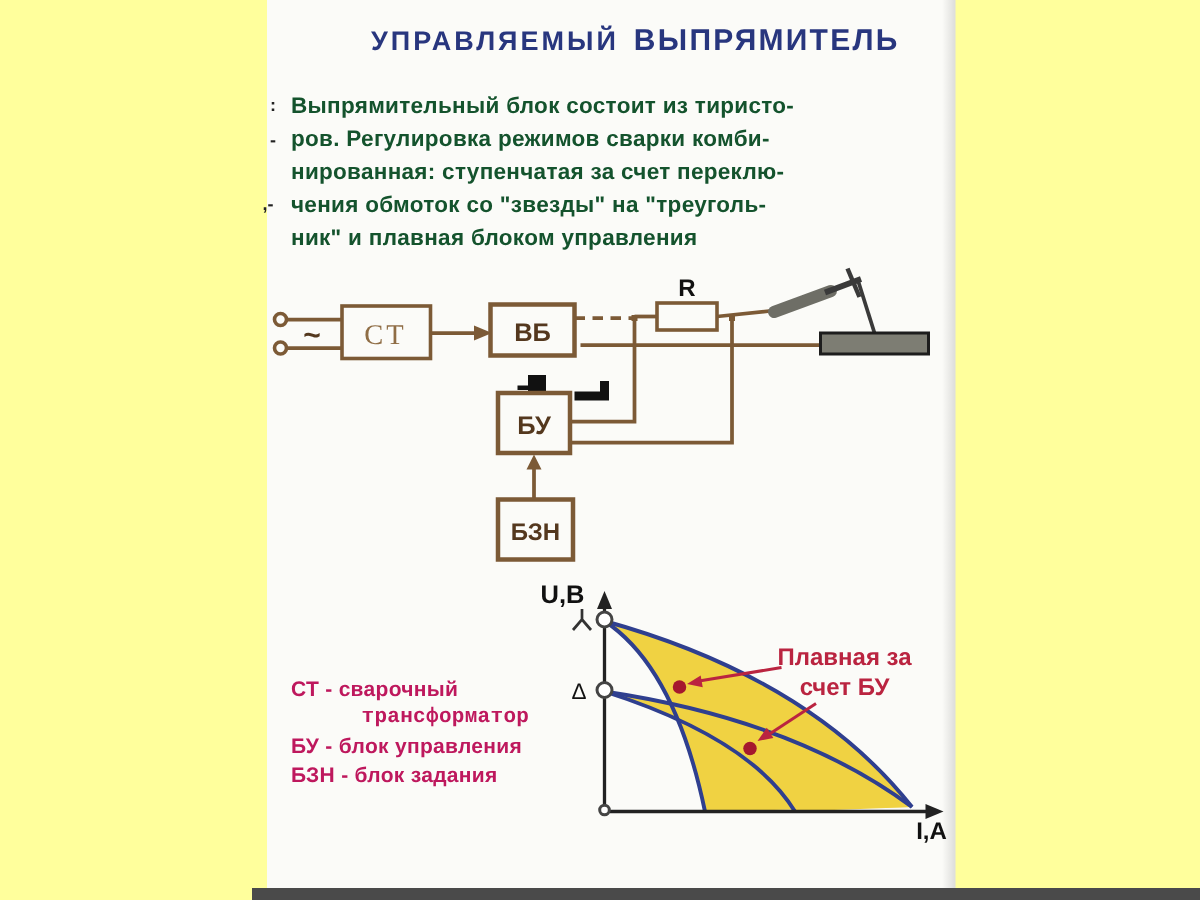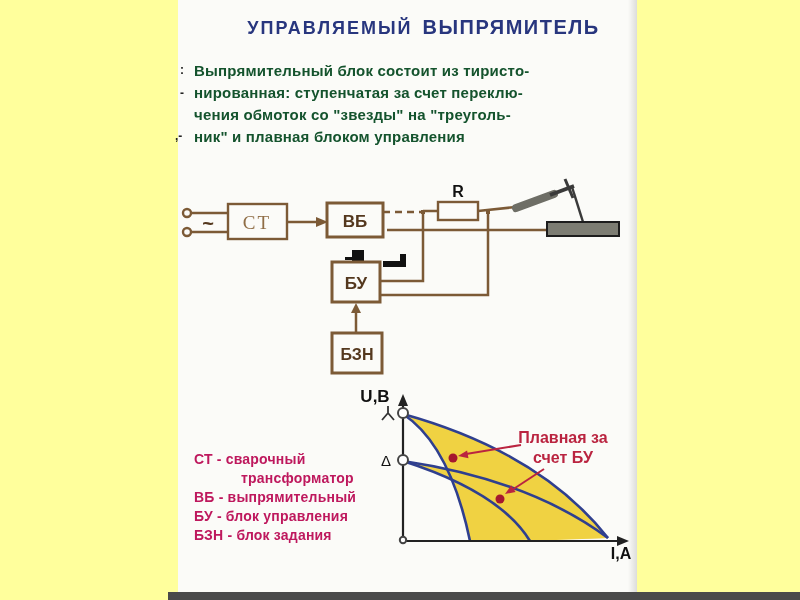--- a/index.html
+++ b/index.html
@@ -31,21 +31,21 @@
   .paragraph{
     position:absolute;left:16px;top:60px;width:438px;
     font-size:15px;font-weight:bold;color:#14532d;
     line-height:22px;letter-spacing:0.2px;white-space:nowrap;
   }
   .legend{
     position:absolute;left:16px;top:450px;
     font-size:14px;font-weight:bold;color:#be185d;
     line-height:19px;letter-spacing:0.2px;
   }
-  .legend .indent{padding-left:47px;}
+  .legend .indent{padding-left:47px;font-family:Liberation Mono, monospace;}
   .legend .indent2{padding-left:56px;}
   svg.overlay{position:absolute;left:0;top:0;}
   .bottom-bar{position:absolute;left:168px;top:592px;width:632px;height:8px;background:#4A4A4A;}
 
   
   .w{stroke:#7C5A36;stroke-width:2.5;fill:none;}
   .wd{stroke:#7C5A36;stroke-width:2.5;fill:none;stroke-dasharray:7 5;}
   .box{stroke:#7C5A36;stroke-width:3;fill:none;}
   .box-thin{stroke:#7C5A36;stroke-width:2.4;fill:none;}
   .jn{fill:#7C5A36;}
@@ -79,20 +79,21 @@
     <span class="edge-mark em1">:</span>
     <span class="edge-mark em2">-</span>
     <span class="edge-mark em3">,-</span>
 
     <div class="title">
       <span class="w1">УПРАВЛЯЕМЫЙ</span><span class="w2">ВЫПРЯМИТЕЛЬ</span>
     </div>
 
     <div class="paragraph">
       <div>Выпрямительный блок состоит из тиристо-</div>
+      <div>ров. Регулировка режимов сварки комби-</div>
       <div>нированная: ступенчатая за счет переклю-</div>
       <div>чения обмоток со "звезды" на "треуголь-</div>
       <div>ник" и плавная блоком управления</div>
     </div>
 
     <svg class="overlay" width="459" height="592" viewBox="0 0 459 592" xmlns="http://www.w3.org/2000/svg">
 
       <g>
 
         <circle class="box-thin" cx="9" cy="213" r="4"></circle>
@@ -174,21 +175,20 @@
         <line class="redline" x1="366" y1="469" x2="334" y2="490"></line>
         <polygon class="redhead" points="327,494 337.6,492 333.2,485.2"></polygon>
         <circle class="reddot" cx="275" cy="458" r="4.5"></circle>
         <circle class="reddot" cx="322" cy="499" r="4.5"></circle>
       </g>
     </svg>
 
     <div class="legend">
       <div>СТ - сварочный</div>
       <div class="indent">трансформатор</div>
-      <div>ВБ - выпрямительный</div>
       <div>БУ - блок управления</div>
       <div>БЗН - блок задания</div>
     </div>
 
   </div>
 
   <div class="bottom-bar"></div>
 </div>
 
 </body></html>

